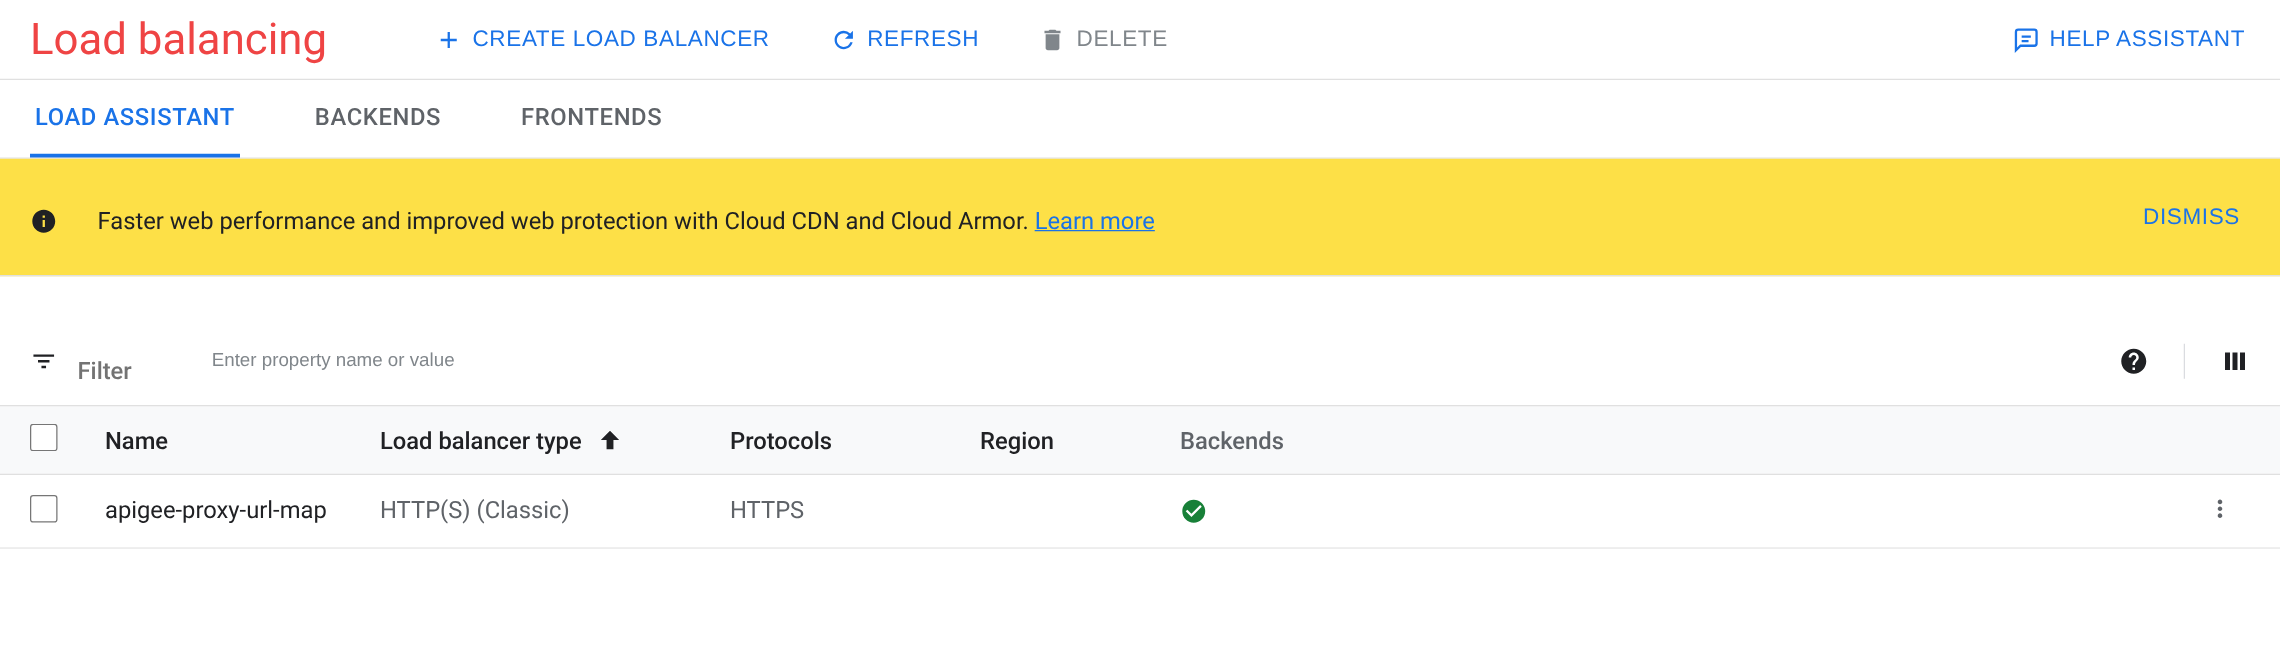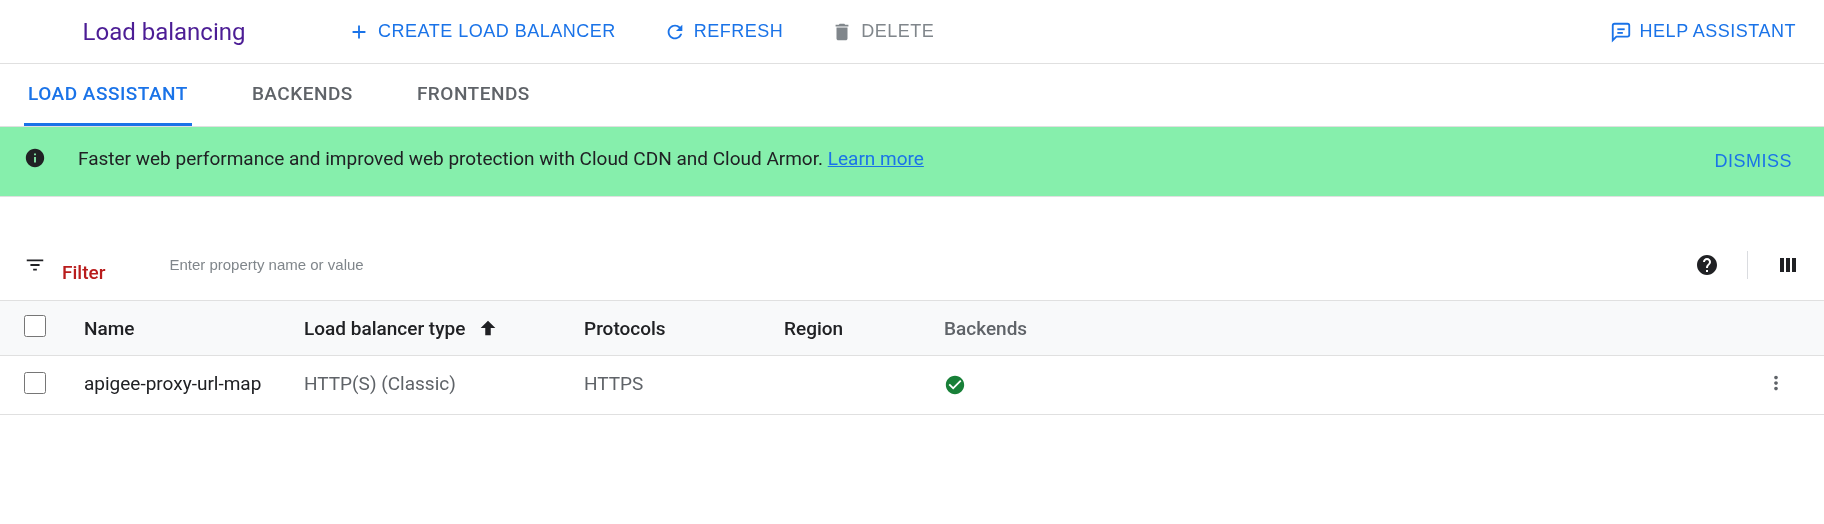--- a/index.html
+++ b/index.html
@@ -15,27 +15,26 @@
     }
     .header {
       display: flex;
       align-items: center;
       padding: 8px 24px;
       gap: 40px;
       border-bottom: 1px solid #e0e0e0;
       height: 64px;
     }
     .page-title {
-      font-size: 24px;
+      font-size: 35px;
       font-weight: 400;
-      color: #4c1d95;
+      color: #ef4444;
       margin-right: auto;
       flex: 0 0 auto;
       width: 280px;
-      text-align: center;
     }
     .action-btn {
       display: flex;
       align-items: center;
       gap: 8px;
       background: none;
       border: none;
       cursor: pointer;
       font-size: 18px;
       font-weight: 500;
@@ -68,23 +67,23 @@
       color: #5f6368;
       cursor: pointer;
       border-bottom: 3px solid transparent;
     }
     .tab.active {
       color: #1a73e8;
       border-bottom-color: #1a73e8;
     }
     .banner {
       display: flex;
-      align-items: flex-start;
-      background: #86efac;
-      padding: 20px 24px;
+      align-items: flex-end;
+      background: #fde047;
+      padding: 32px 24px;
       gap: 32px;
       border-bottom: 1px solid #e0e0e0;
     }
     .banner-icon {
       width: 22px;
       height: 22px;
       flex-shrink: 0;
     }
     .banner-text {
       font-size: 19px;
@@ -113,21 +112,21 @@
       gap: 16px;
       margin-top: 32px;
     }
     .filter-icon {
       width: 22px;
       height: 22px;
     }
     .filter-label {
       font-size: 19px;
       font-weight: 500;
-      color: #b91c1c;
+      color: #737373;
       margin-top: 16px;
     }
     .filter-input {
       flex: 1;
       border: none;
       outline: none;
       font-size: 15px;
       color: #b91c1c;
       padding: 4px;
       margin-left: 44px;

